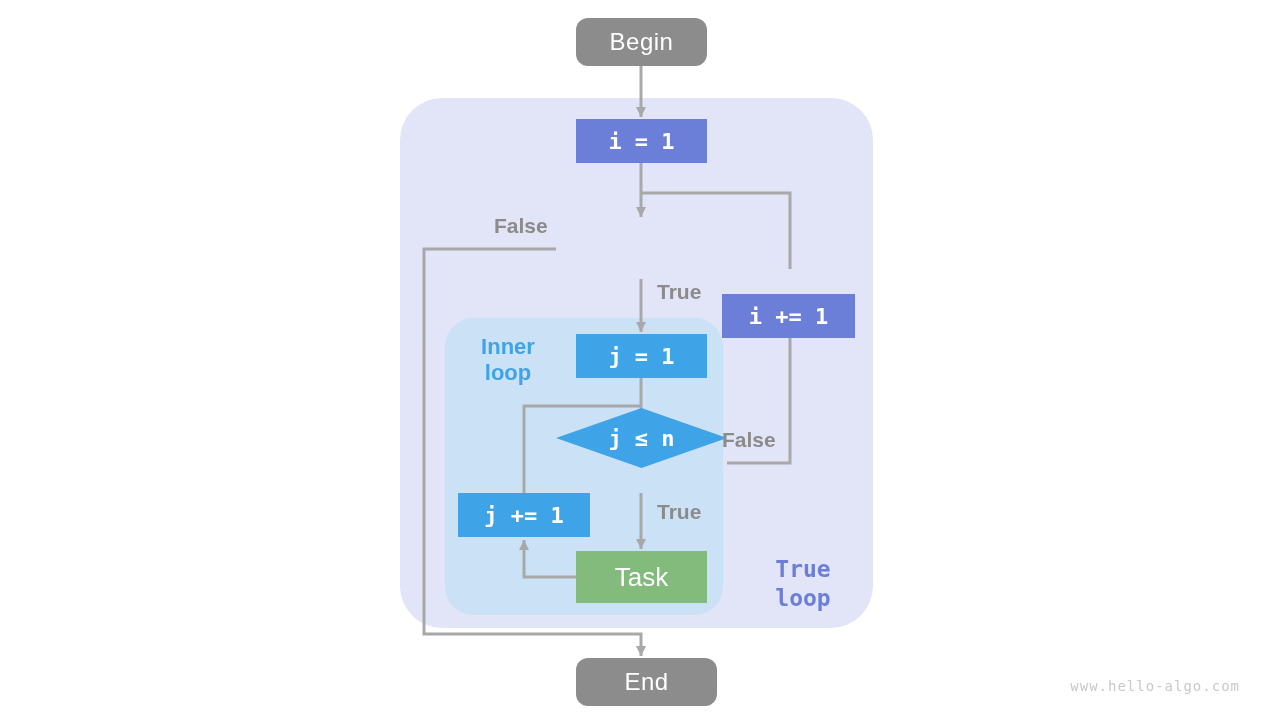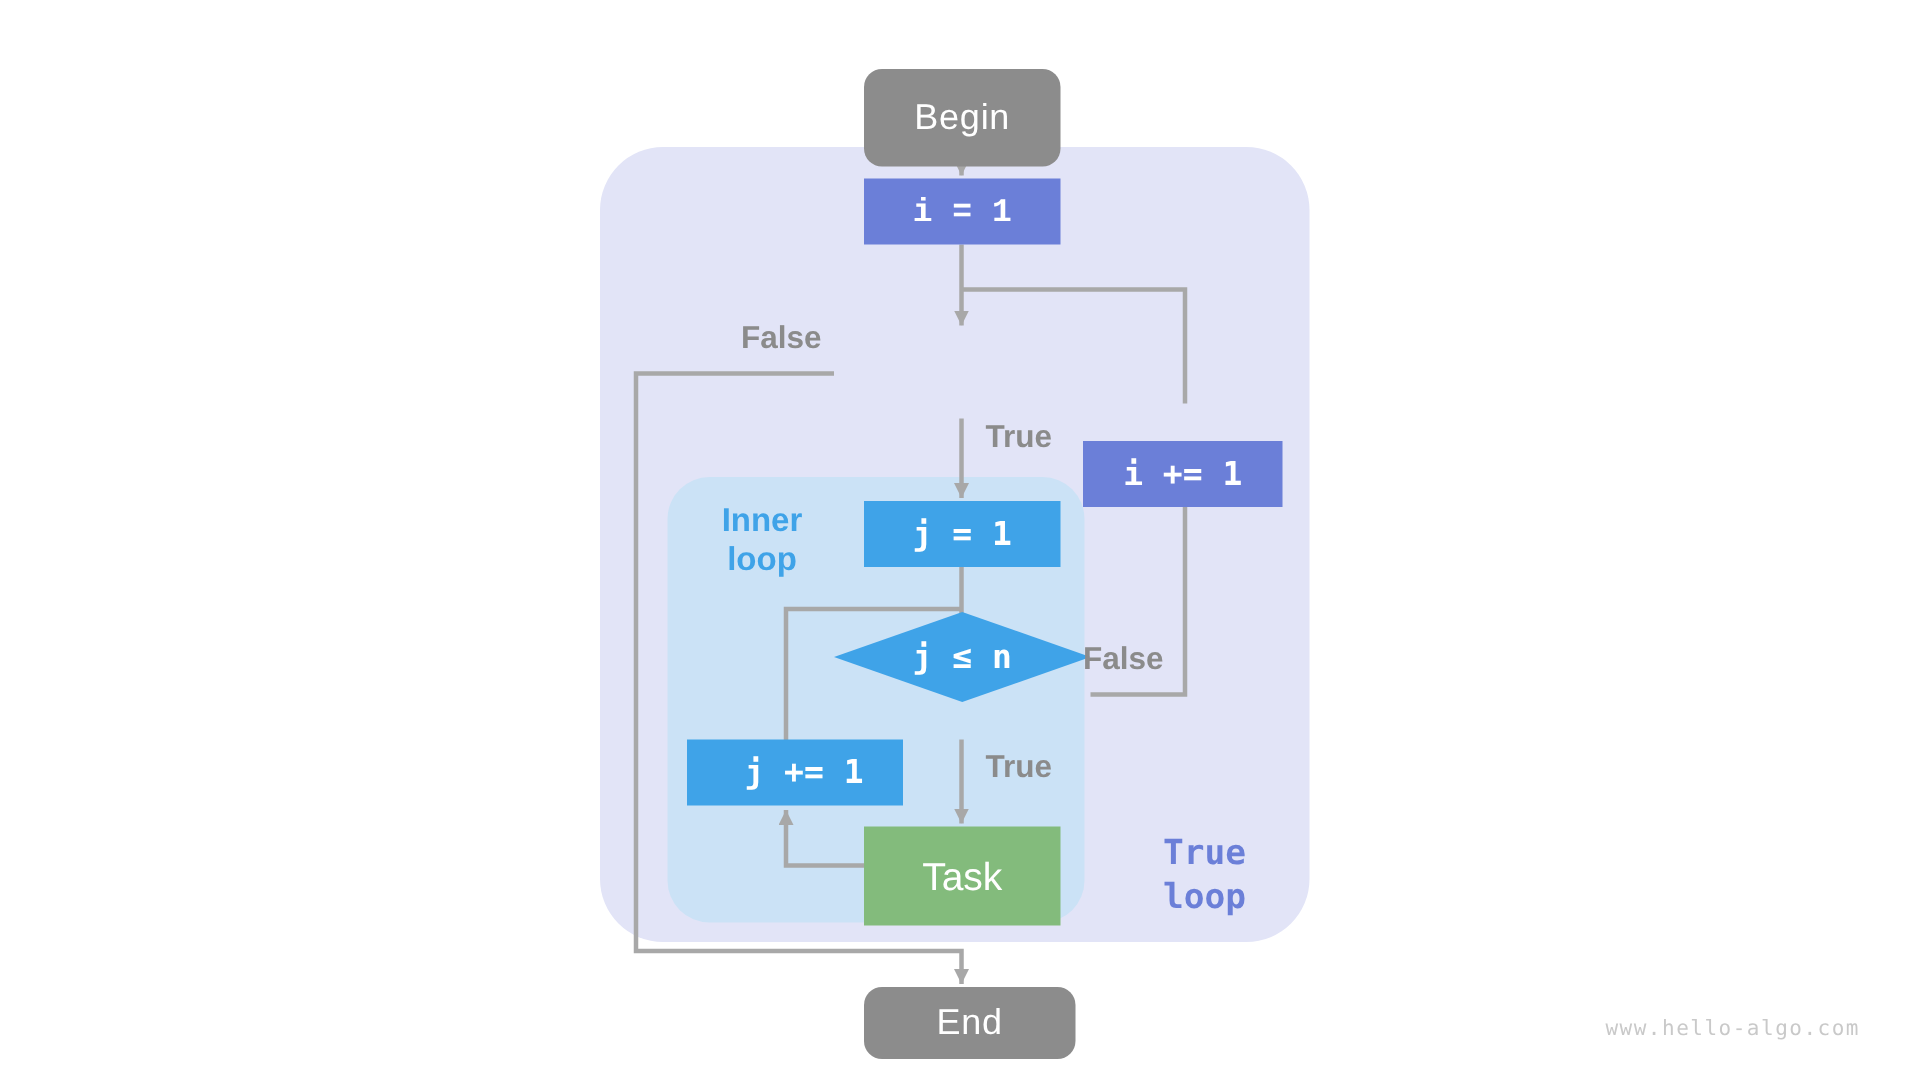--- a/index.html
+++ b/index.html
@@ -29,28 +29,28 @@
   }
   .codebox{
     font-family:"DejaVu Sans Mono",monospace;font-size:22px;font-weight:bold;
   }
   .diamond{
     clip-path:polygon(50% 0%,100% 50%,50% 100%,0% 50%);
     font-family:"DejaVu Sans Mono",monospace;font-size:22px;font-weight:bold;
   }
   .purple{background:var(--node-purple);}
   .blue{background:var(--node-blue);}
-  #node-begin{left:576px;top:18px;width:131px;height:65px;margin-top:28px;}
-  #node-init-i{left:576px;top:119px;width:131px;height:44px;font-family:Liberation Mono, monospace;}
+  #node-begin{left:576px;top:18px;width:131px;height:48px;}
+  #node-init-i{left:576px;top:119px;width:131px;height:44px;}
   #node-cond-i{left:556px;top:219px;width:171px;height:60px;}
   #node-inc-i{left:722px;top:268px;width:133px;height:44px;margin-top:26px;}
   #node-init-j{left:576px;top:334px;width:131px;height:44px;}
   #node-cond-j{left:556px;top:408px;width:171px;height:60px;}
-  #node-inc-j{left:458px;top:493px;width:132px;height:44px;padding-left:12px;}
-  #node-task{left:576px;top:551px;width:131px;height:66px;background:var(--node-green);font-size:26px;font-weight:500;}
+  #node-inc-j{left:458px;top:493px;width:132px;height:44px;}
+  #node-task{left:576px;top:551px;width:131px;height:52px;background:var(--node-green);font-size:26px;font-weight:500;}
   #node-end{left:576px;top:658px;width:141px;height:48px;text-align:right;}
   .edge-label{
     position:absolute;z-index:4;color:var(--edge-label-gray);
     font-size:21px;font-weight:bold;line-height:24px;white-space:nowrap;
   }
   #label-cond-i-false{left:494px;top:214px;}
   #label-cond-i-true{left:657px;top:280px;}
   #label-cond-j-false{left:722px;top:428px;}
   #label-cond-j-true{left:657px;top:500px;}
   .region-label{

